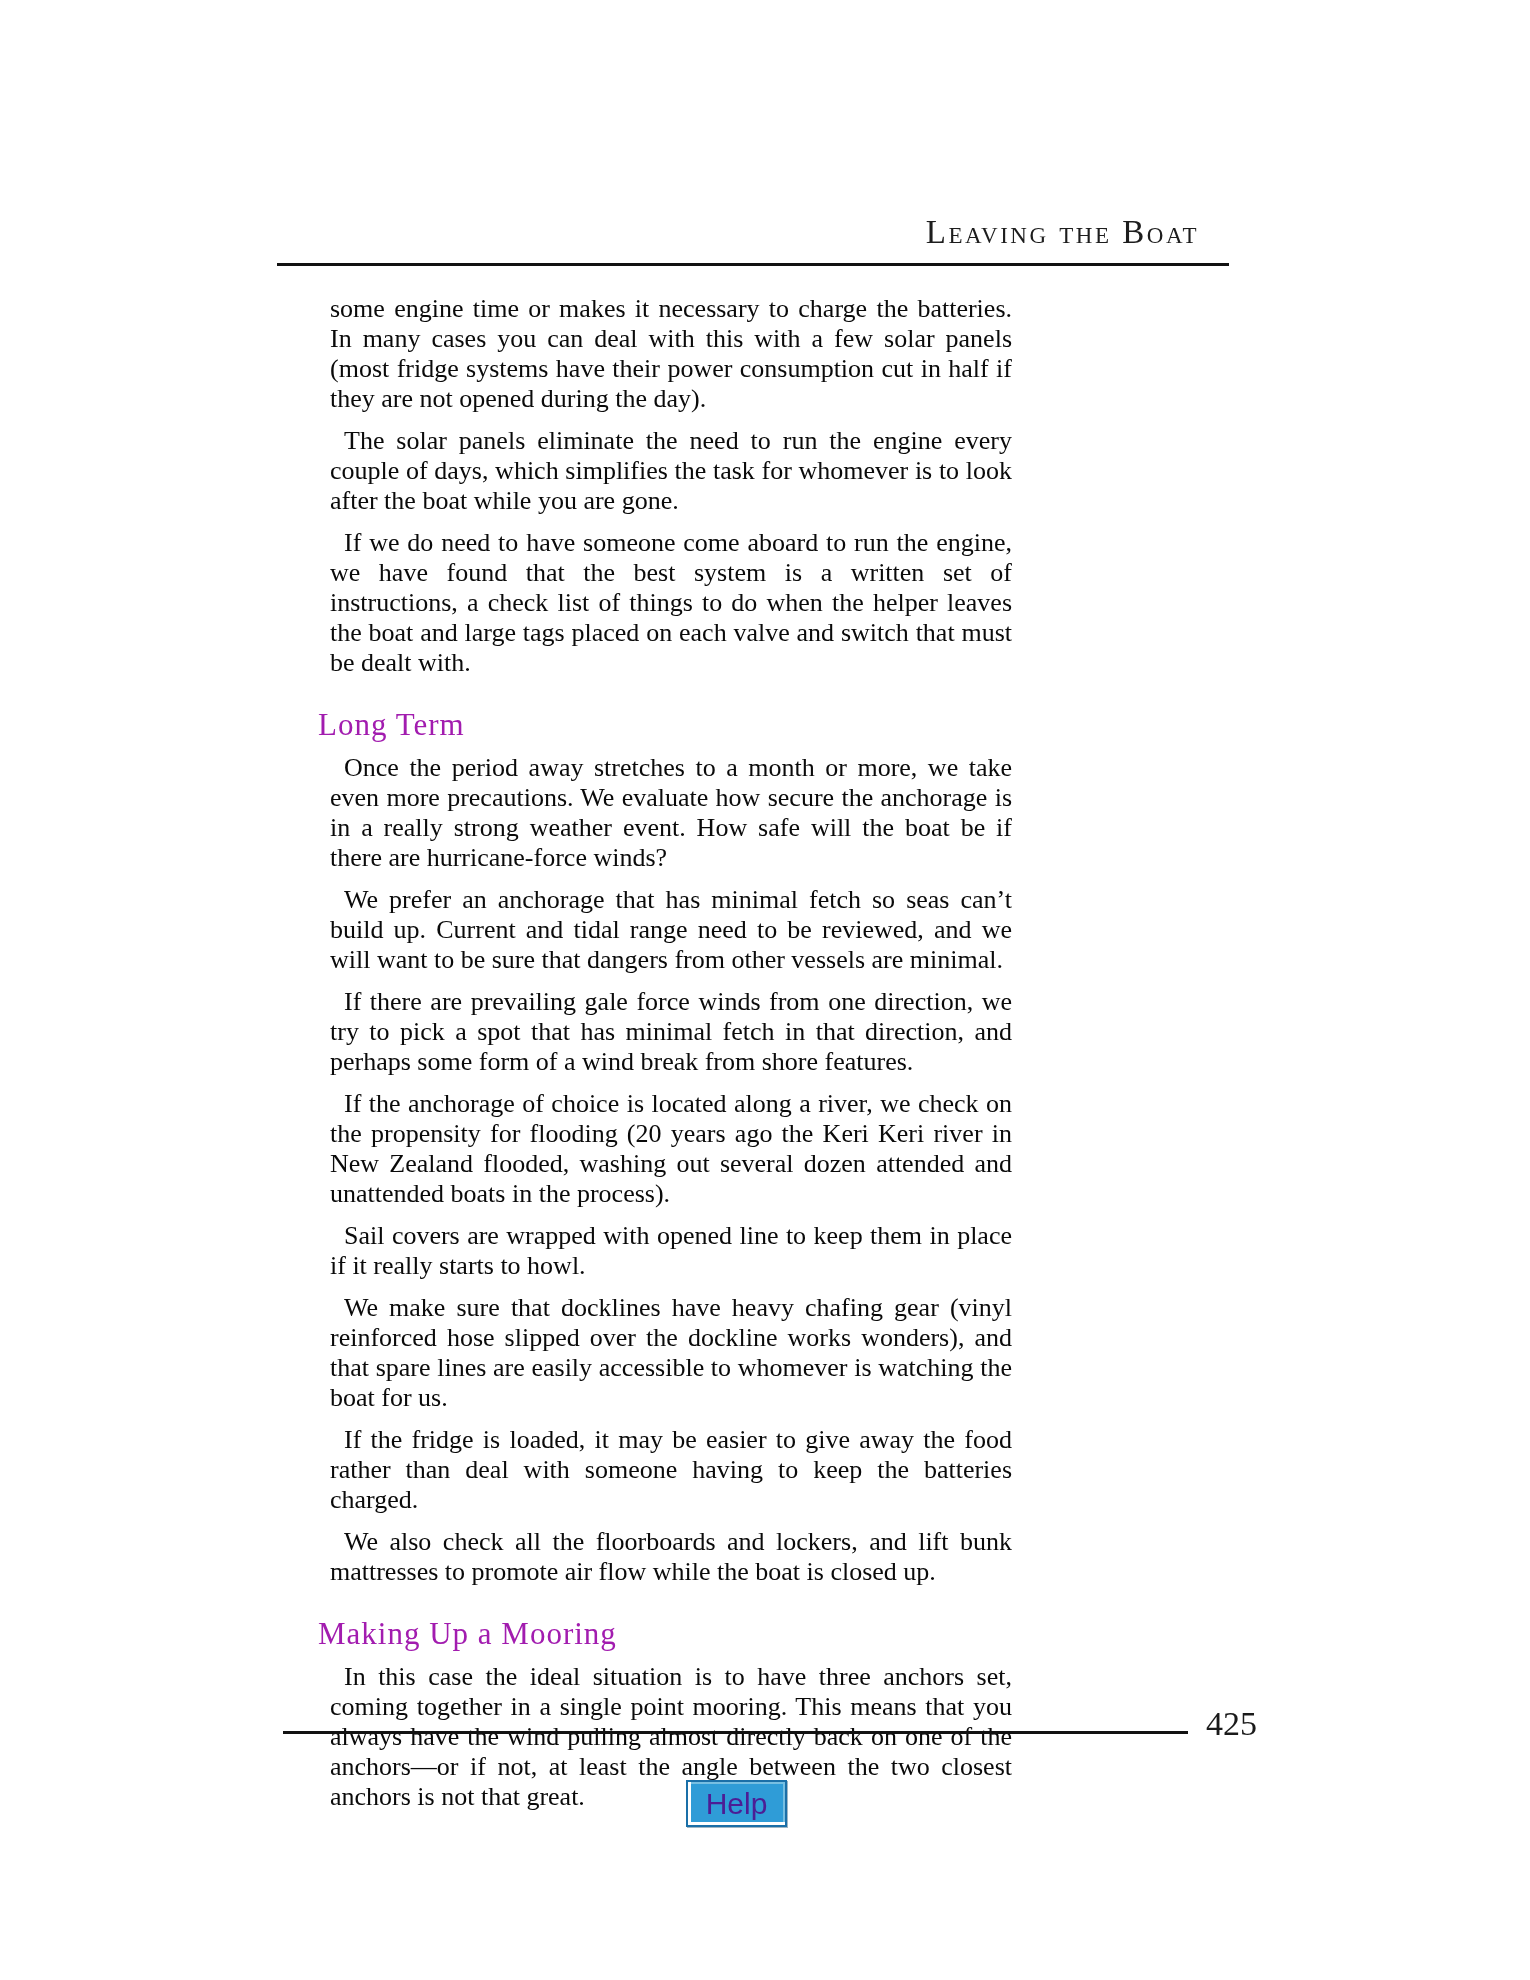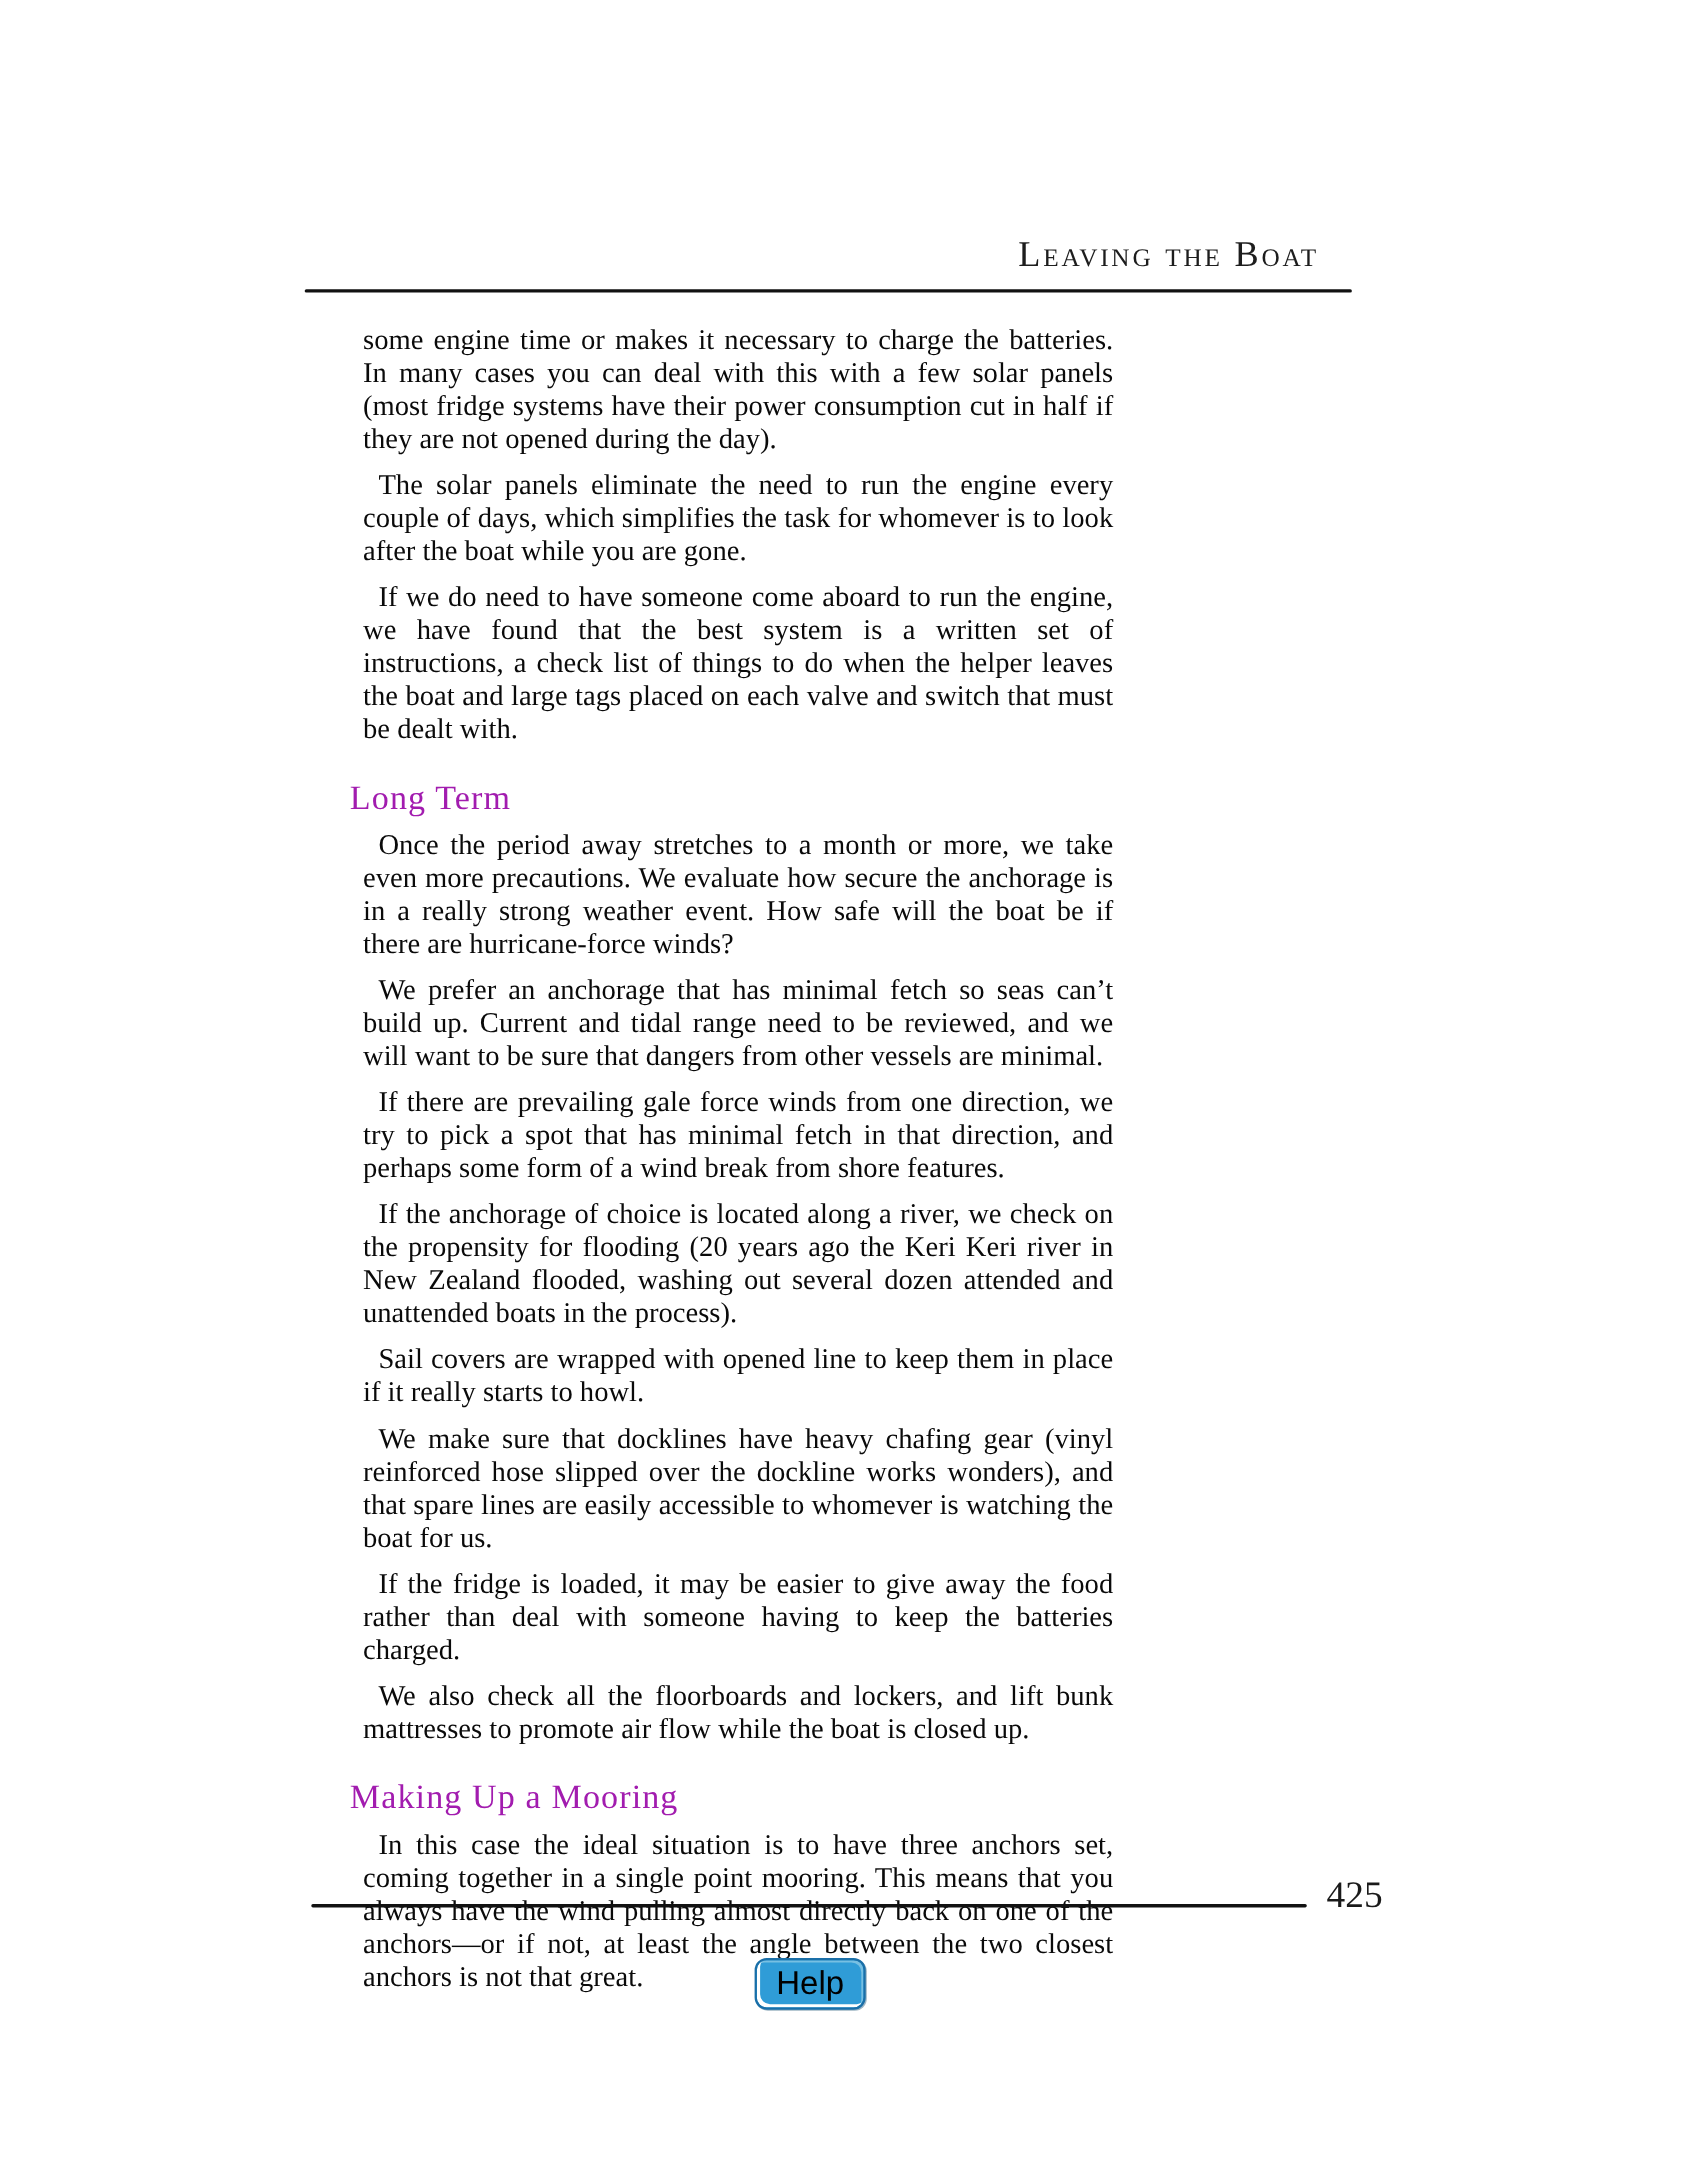--- a/index.html
+++ b/index.html
@@ -1,15 +1,15 @@
 <!DOCTYPE html>
 <html><head>
 <meta charset="utf-8">
 <style>
-  * { margin:0; padding:0; box-sizing:border-box;border-radius:11px; }
+  * { margin:0; padding:0; box-sizing:border-box; }
   html,body { background:#ffffff; }
   .page {
     position:relative;
     width:1530px;
     height:1980px;
     background:#ffffff;
     font-family:"Liberation Serif", serif;
     overflow:hidden;
   }
   .header-title {
@@ -72,21 +72,21 @@
   }
   .help-button {
     position:absolute;
     left:686px;
     top:1780px;
     width:101px;
     height:47px;
     background:#2f9cd7;
     border:2px solid #1a6fa8;
     box-shadow: inset 3px -3px 0 #ffffff, inset -2px 2px 0 #77bfe2, 1px 1px 0 #9fb6c4;
-    color:#000000;
+    color:#4c1d95;
     font-family:"Liberation Sans", sans-serif;
     font-size:30px;
     display:flex;
     align-items:center;
     justify-content:center;
     cursor:pointer;
   }
 </style>
 </head>
 <body>

